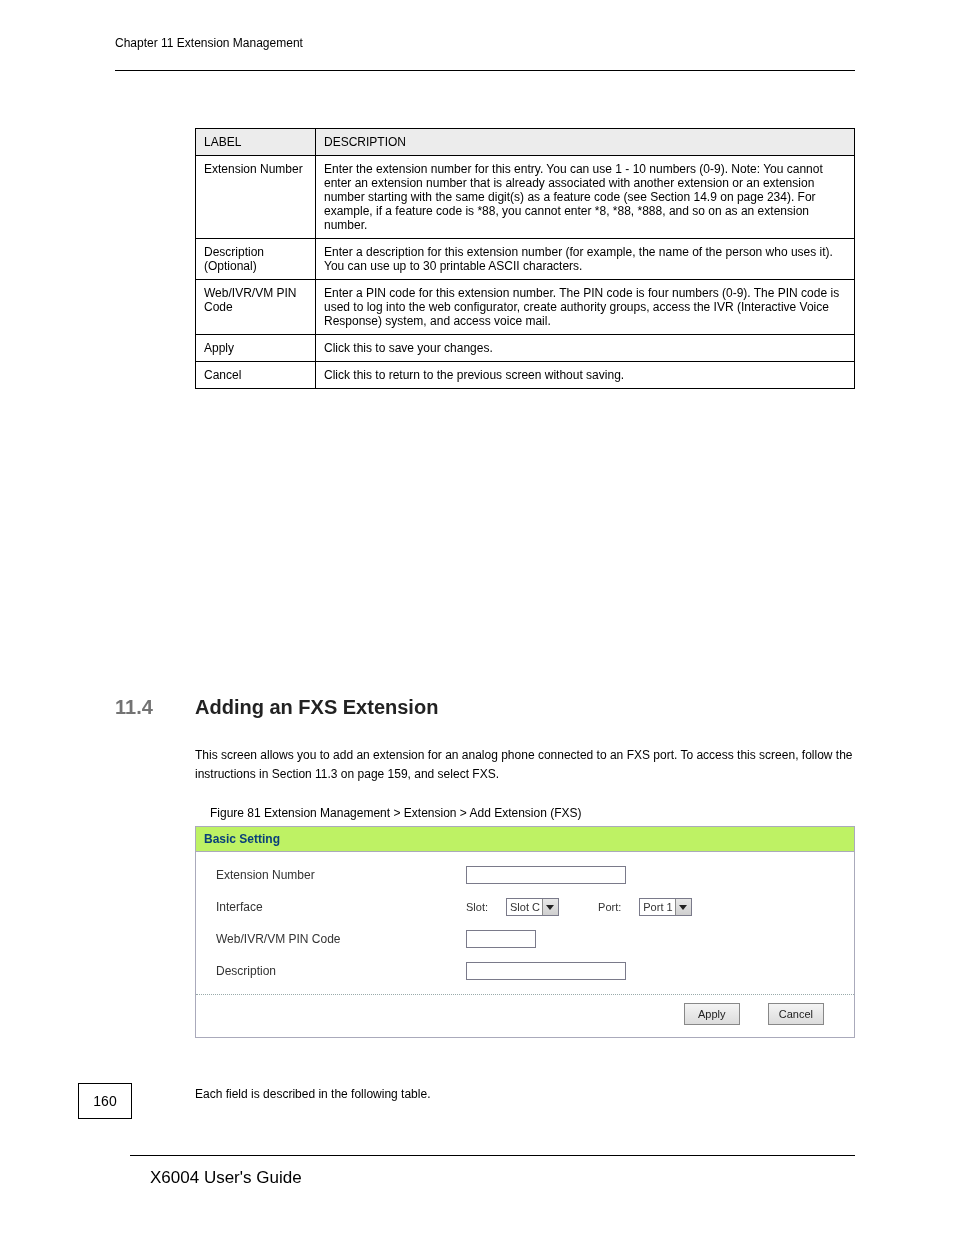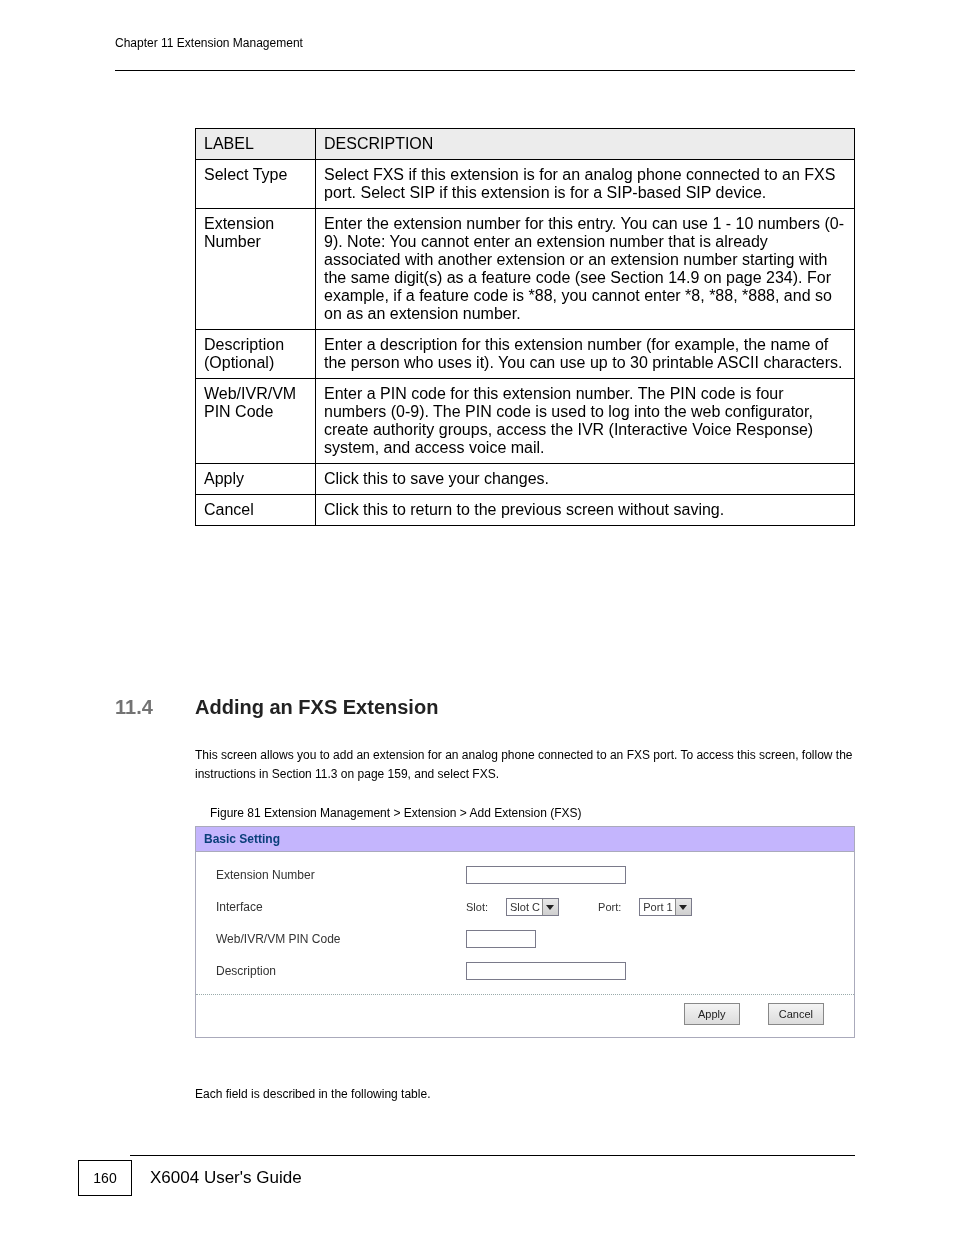--- a/index.html
+++ b/index.html
@@ -31,21 +31,21 @@
     color: #000;
   }
 
   
   .fields-table {
     position: absolute;
     left: 195px;
     top: 128px;
     width: 660px;
     border-collapse: collapse;
-    font-size: 16px;
+    font-size: 12px;
     border-radius: 6px;
   }
   .fields-table th, .fields-table td {
     border: 1px solid #000;
     padding: 6px 8px;
     vertical-align: top;
     text-align: left;
   }
   .fields-table thead th {
     background: #ececec;
@@ -92,21 +92,21 @@
     left: 195px;
     top: 826px;
     width: 660px;
     border: 1px solid #aab;
     font-family: Verdana, Arial, sans-serif;
     font-size: 11px;
     color: #333;
     box-sizing: border-box;
   }
   .panel-header {
-    background: #c4b5fd;
+    background: #bef264;
     color: #0a3f7a;
     font-weight: bold;
     padding: 5px 8px;
     border-bottom: 1px solid #aab;
     font-size: 12px;
   }
   .panel-body {
     padding: 14px 20px 0 20px;
   }
   .form-row {
@@ -192,21 +192,21 @@
   .hr-bottom {
     position: absolute;
     left: 130px;
     top: 1155px;
     width: 725px;
     border-top: 1px solid #000;
   }
   .page-number-box {
     position: absolute;
     left: 78px;
-    top: 1160px;
+    top: 1083px;
     width: 52px;
     height: 34px;
     border: 1px solid #000;
     display: flex;
     align-items: center;
     justify-content: center;
     font-size: 14px;
   }
   .footer-text {
     position: absolute;
@@ -231,24 +231,20 @@
         <col class="col-label">
         <col>
       </colgroup>
     <thead>
       <tr>
         <th>LABEL</th>
         <th>DESCRIPTION</th>
       </tr>
     </thead>
     <tbody>
-      <tr>
-        <td>Select Type</td>
-        <td>Select FXS if this extension is for an analog phone connected to an FXS port. Select SIP if this extension is for a SIP-based SIP device.</td>
-      </tr>
       <tr>
         <td>Extension Number</td>
         <td>Enter the extension number for this entry. You can use 1 - 10 numbers (0-9). Note: You cannot enter an extension number that is already associated with another extension or an extension number starting with the same digit(s) as a feature code (see Section 14.9 on page 234). For example, if a feature code is *88, you cannot enter *8, *88, *888, and so on as an extension number.</td>
       </tr>
       <tr>
         <td>Description (Optional)</td>
         <td>Enter a description for this extension number (for example, the name of the person who uses it). You can use up to 30 printable ASCII characters.</td>
       </tr>
       <tr>
         <td>Web/IVR/VM PIN Code</td>

